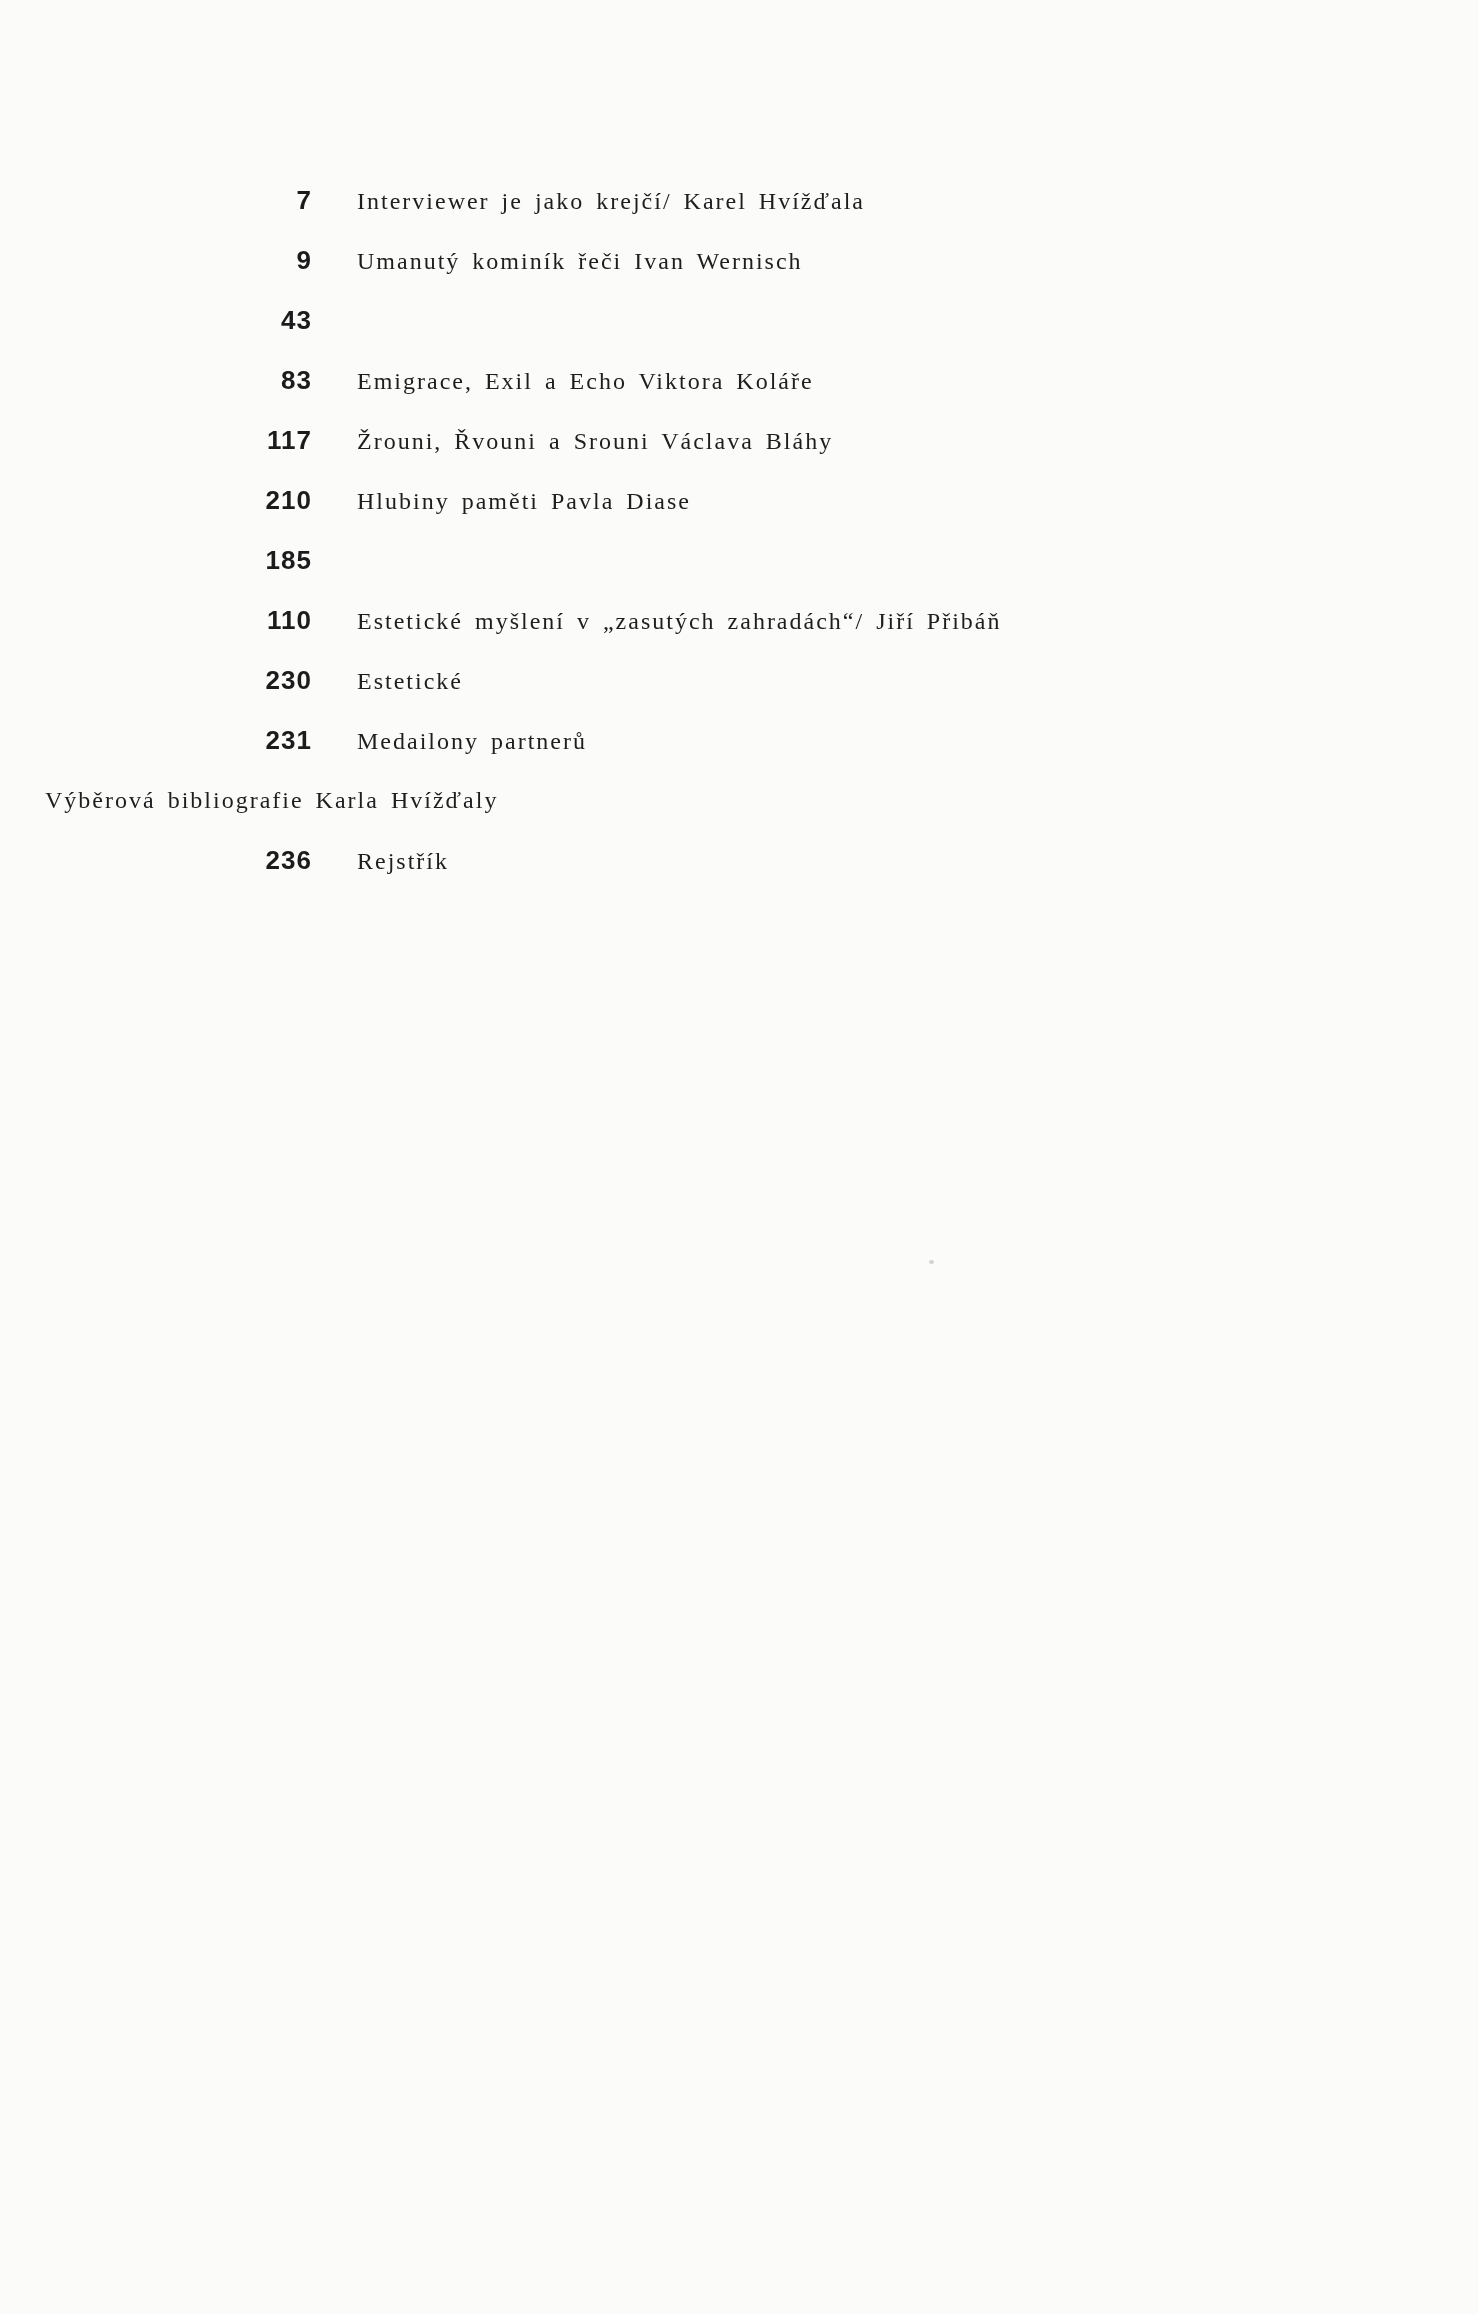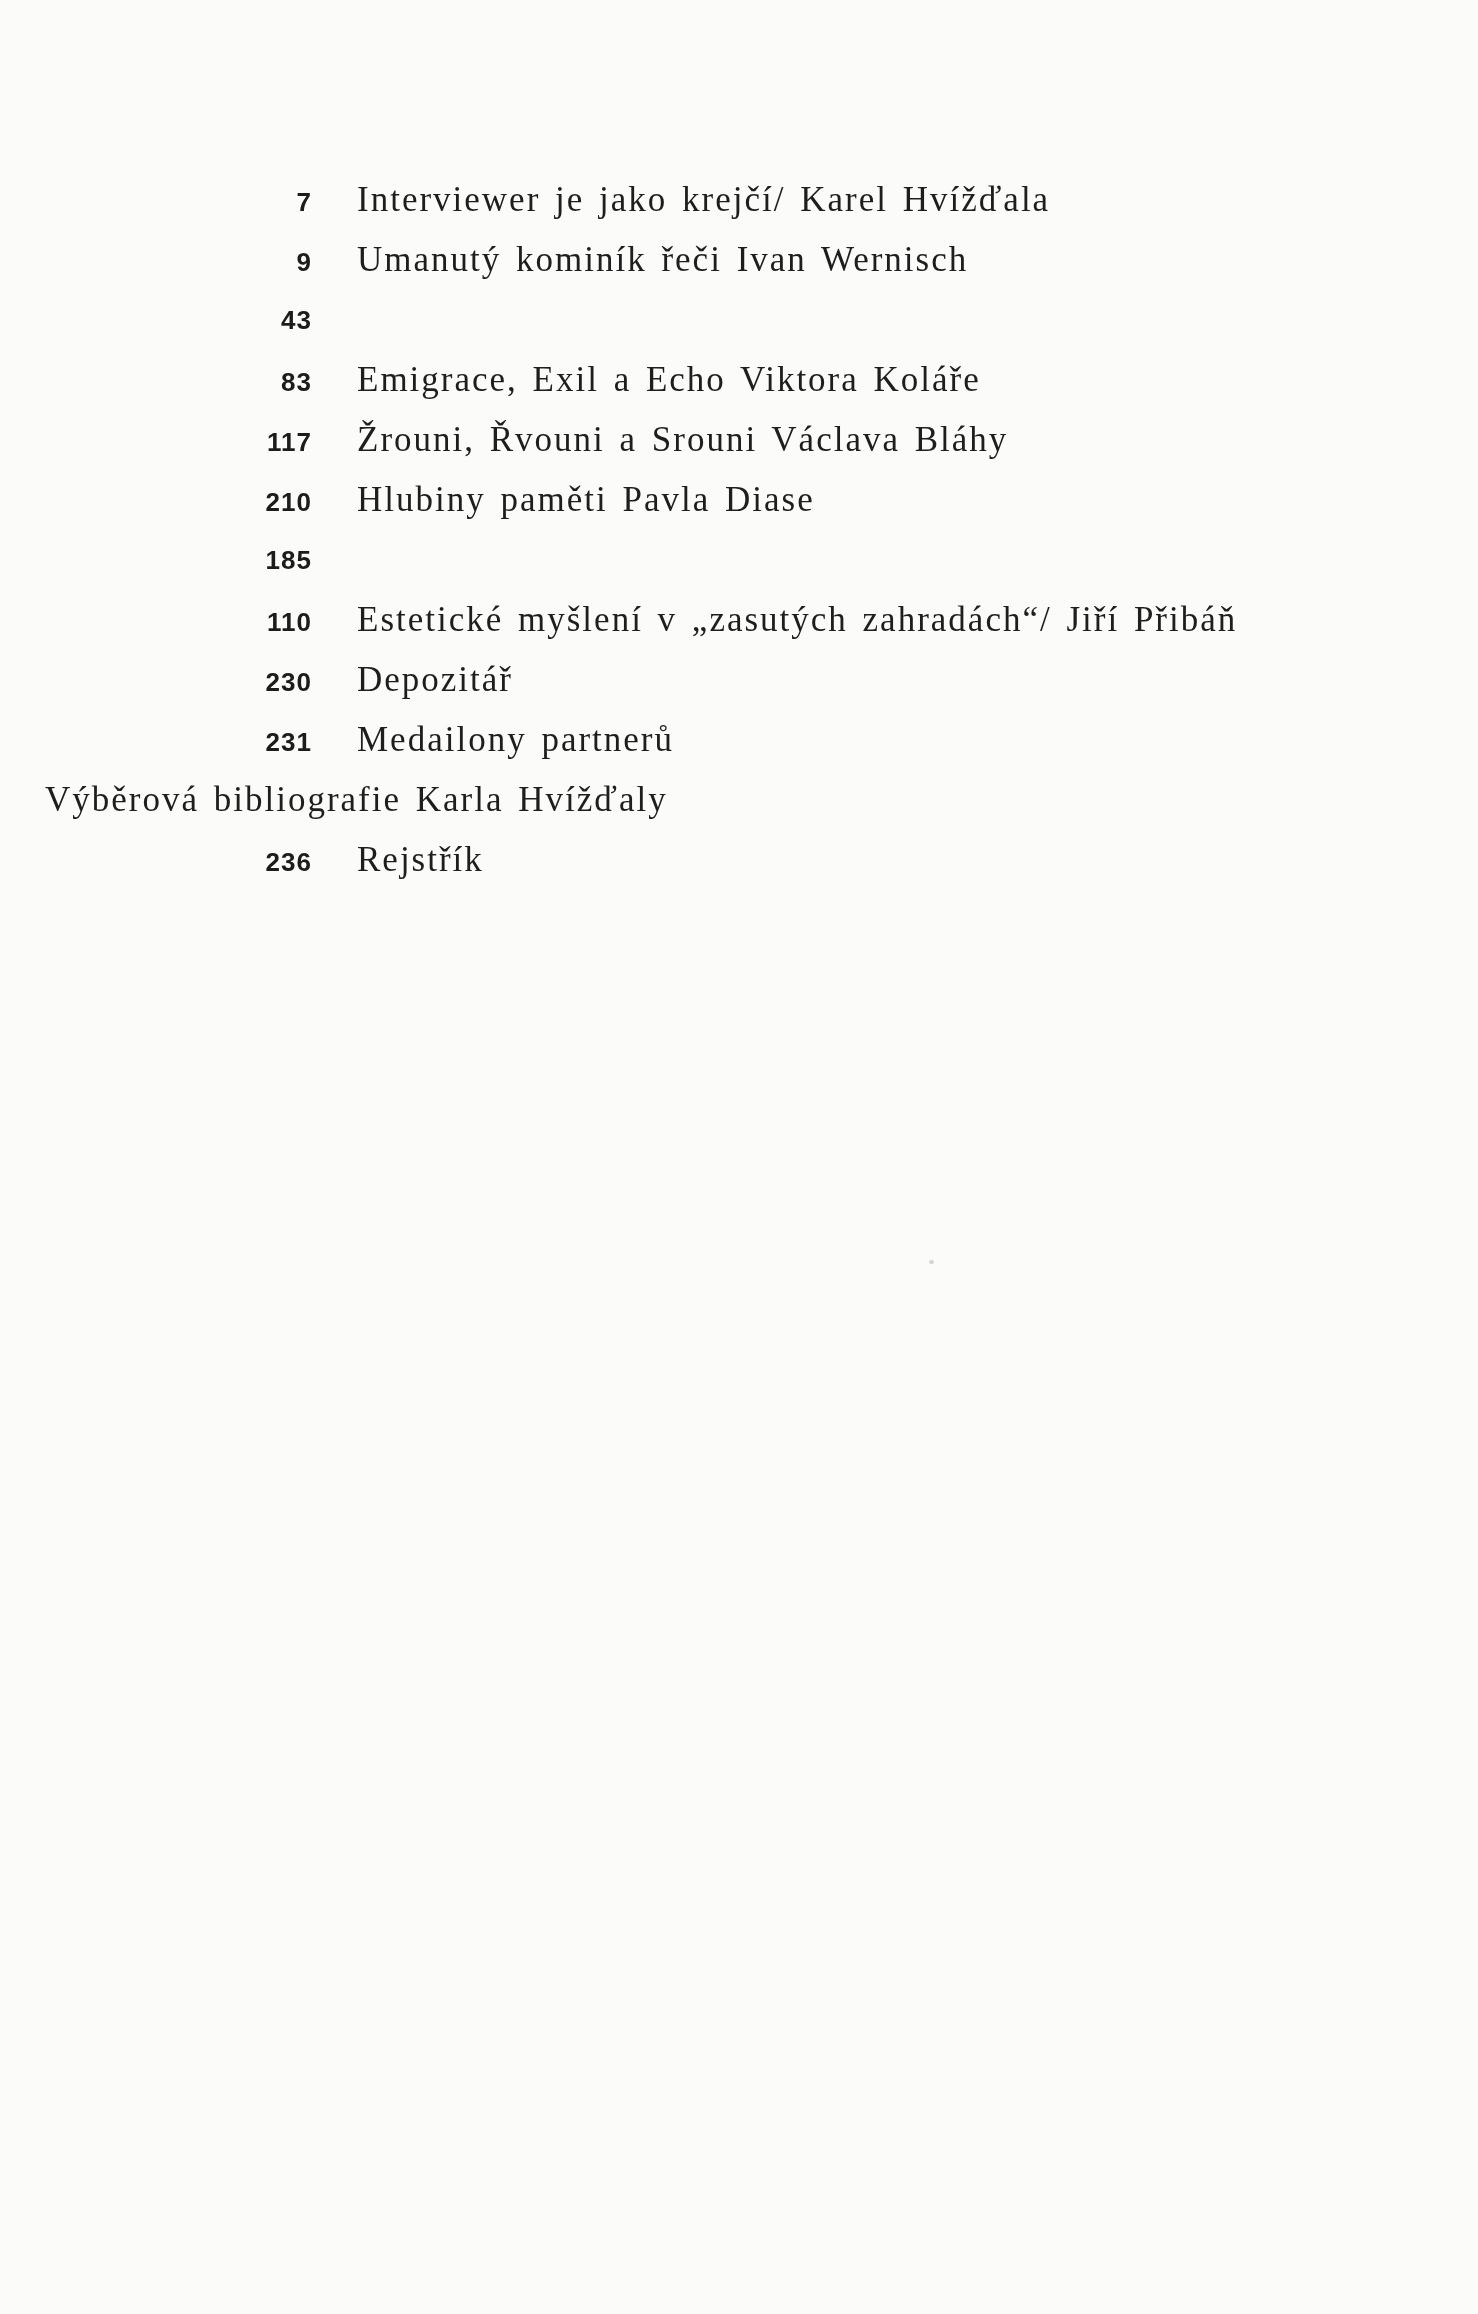--- a/index.html
+++ b/index.html
@@ -41,21 +41,21 @@
     font-weight: 700;
     font-size: 26px;
     letter-spacing: 1px;
     color: #1c1c1c;
   }
 
   .toc-title {
     margin-left: 45px;
     font-family: "Liberation Serif", "DejaVu Serif", serif;
     font-weight: 400;
-    font-size: 35px;
+    font-size: 24px;
     letter-spacing: 2px;
     word-spacing: 4px;
     color: #1e1e1e;
   }
 
   .speck {
     position: absolute;
     left: 929px;
     top: 1260px;
     width: 5px;
@@ -105,21 +105,21 @@
       <span class="toc-num">185</span>
     </div>
 
     <div class="toc-row">
       <span class="toc-num">110</span>
       <span class="toc-title">Estetické myšlení v „zasutých zahradách“/ Jiří Přibáň</span>
     </div>
 
     <div class="toc-row">
       <span class="toc-num">230</span>
-      <span class="toc-title">Depozitář</span>
+      <span class="toc-title">Estetické</span>
     </div>
 
     <div class="toc-row">
       <span class="toc-num">231</span>
       <span class="toc-title">Medailony partnerů</span>
     </div>
 
     <div class="toc-row">
       <span class="toc-title">Výběrová bibliografie Karla Hvížďaly</span>
     </div>

